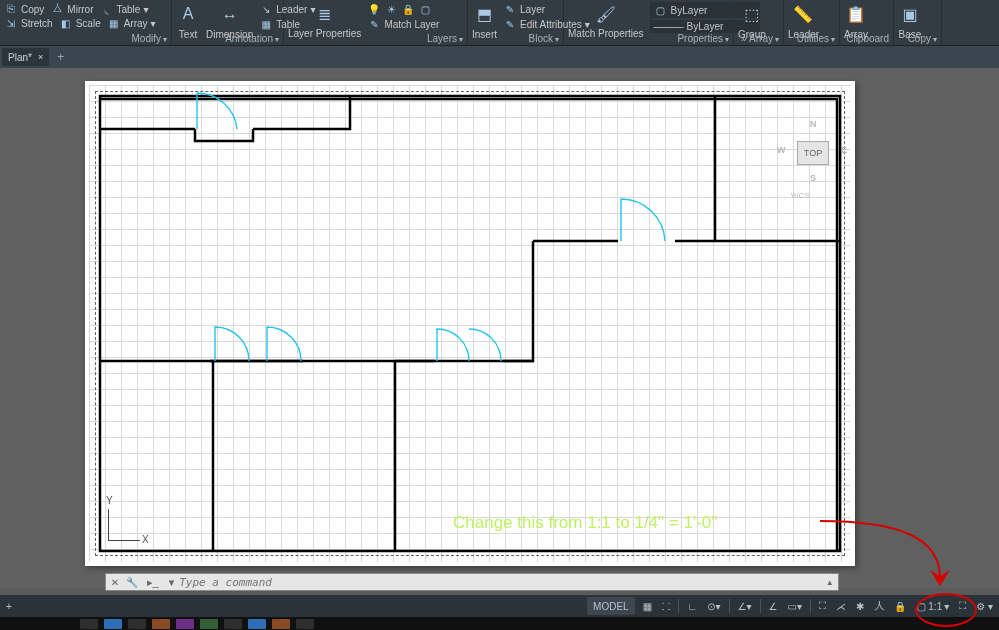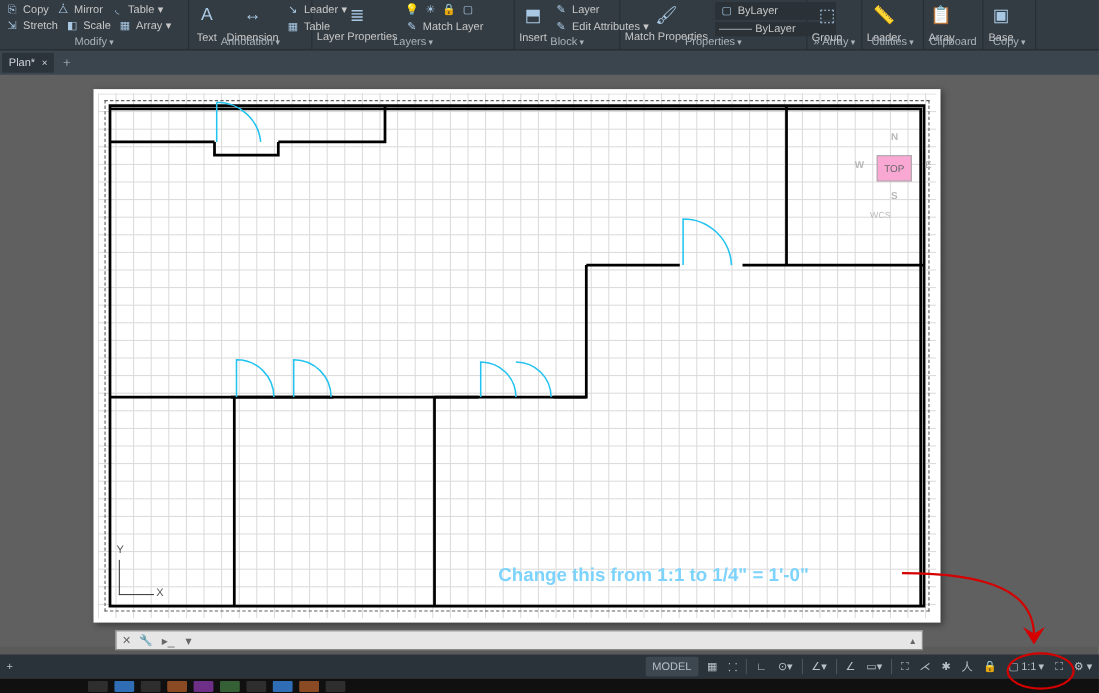--- a/index.html
+++ b/index.html
@@ -20,21 +20,21 @@
   .panel {
     border-right: 1px solid #262e34;
     display: flex; flex-direction: column;
     padding: 2px 4px 1px 4px;
   }
   .panel-row { display: flex; gap: 6px; align-items: center; height: 14px; }
   .panel-row.tall { height: 28px; align-items: flex-start; }
   .rb-item { display: flex; align-items: center; gap: 3px; font-size: 10px; white-space: nowrap; cursor: pointer; }
   .rb-icon { width: 14px; height: 14px; display:inline-flex; align-items:center; justify-content:center; font-size:10px; color:#a9c8e4;}
   .rb-icon.big { width: 24px; height: 24px; font-size:16px; }
-  .panel-title { font-size: 10px; text-align: center; color:#a8b3bc; margin-top:auto; padding-top:2px; cursor:pointer; }
+  .panel-title { font-size: 10px; text-align: right; color:#a8b3bc; margin-top:auto; padding-top:2px; cursor:pointer; }
   .panel-title .caret { font-size:8px; margin-left:2px; }
 
   
   .tabrow {
     background: #3a454e; height: 22px;
     display:flex; align-items:center; padding-left:2px;
   }
   .tab {
     background:#2b343b; height:18px; display:flex; align-items:center;
     padding:0 6px; font-size:10px; color:#d0d4d8;
@@ -62,30 +62,30 @@
   svg.plan { position:absolute; inset:0; }
 
   
   .viewcube {
     position:absolute; right:12px; top:40px; width:60px; height:80px;
   }
   .viewcube .compass { width:60px; height:60px; position:relative; color:#b8b8b8; font-size:9px; }
   .viewcube .compass span { position:absolute; font-weight:bold; }
   .viewcube .top-btn {
     position:absolute; top:20px; left:14px; width:32px; height:24px;
-    background:#f9a8d4; border:1px solid #aaa; display:flex; align-items:center;
+    background:#e5e5e5; border:1px solid #aaa; display:flex; align-items:center;
     justify-content:center; font-size:9px; color:#666; cursor:pointer;
   }
   .wcs { position:absolute; left:8px; top:70px; font-size:8px; color:#bbb; }
   .triad { position:absolute; left:23px; bottom:25px; font-size:10px; color:#555; }
 
   
   .anno-text {
     position:absolute; left:453px; top:445px;
-    color:#7dd3fc; font-size:17px; font-weight:bold;
+    color:#bef264; font-size:17px; font-weight:normal;
     z-index:50;
   }
   svg.arrow { position:absolute; inset:0; pointer-events:none; z-index:49; }
 
   
   .cmdline {
     position:absolute; left:105px; top:573px; width:734px; height:18px;
     background:#e6e6e6; display:flex; align-items:center;
     border:1px solid #888;
   }
@@ -366,20 +366,21 @@
     <path d="M930 502 L940 518 L950 502 L940 508 Z" fill="#d50000"></path>
   </svg>
 
 </div>
 
 <div class="cmdline">
   <span class="end-btn">✕</span>
   <span class="end-btn">🔧</span>
   <span class="prompt-ico">▸_</span>
   <span class="prompt-ico">▾</span>
+  <input placeholder="Type a command" style="">
   <span class="up">▴</span>
 </div>
 
 <div class="statusbar">
   <div class="left">
     <span class="sb-btn">+</span>
   </div>
   <div class="right">
     <span class="sb-btn pill">
         <span>MODEL</span>

